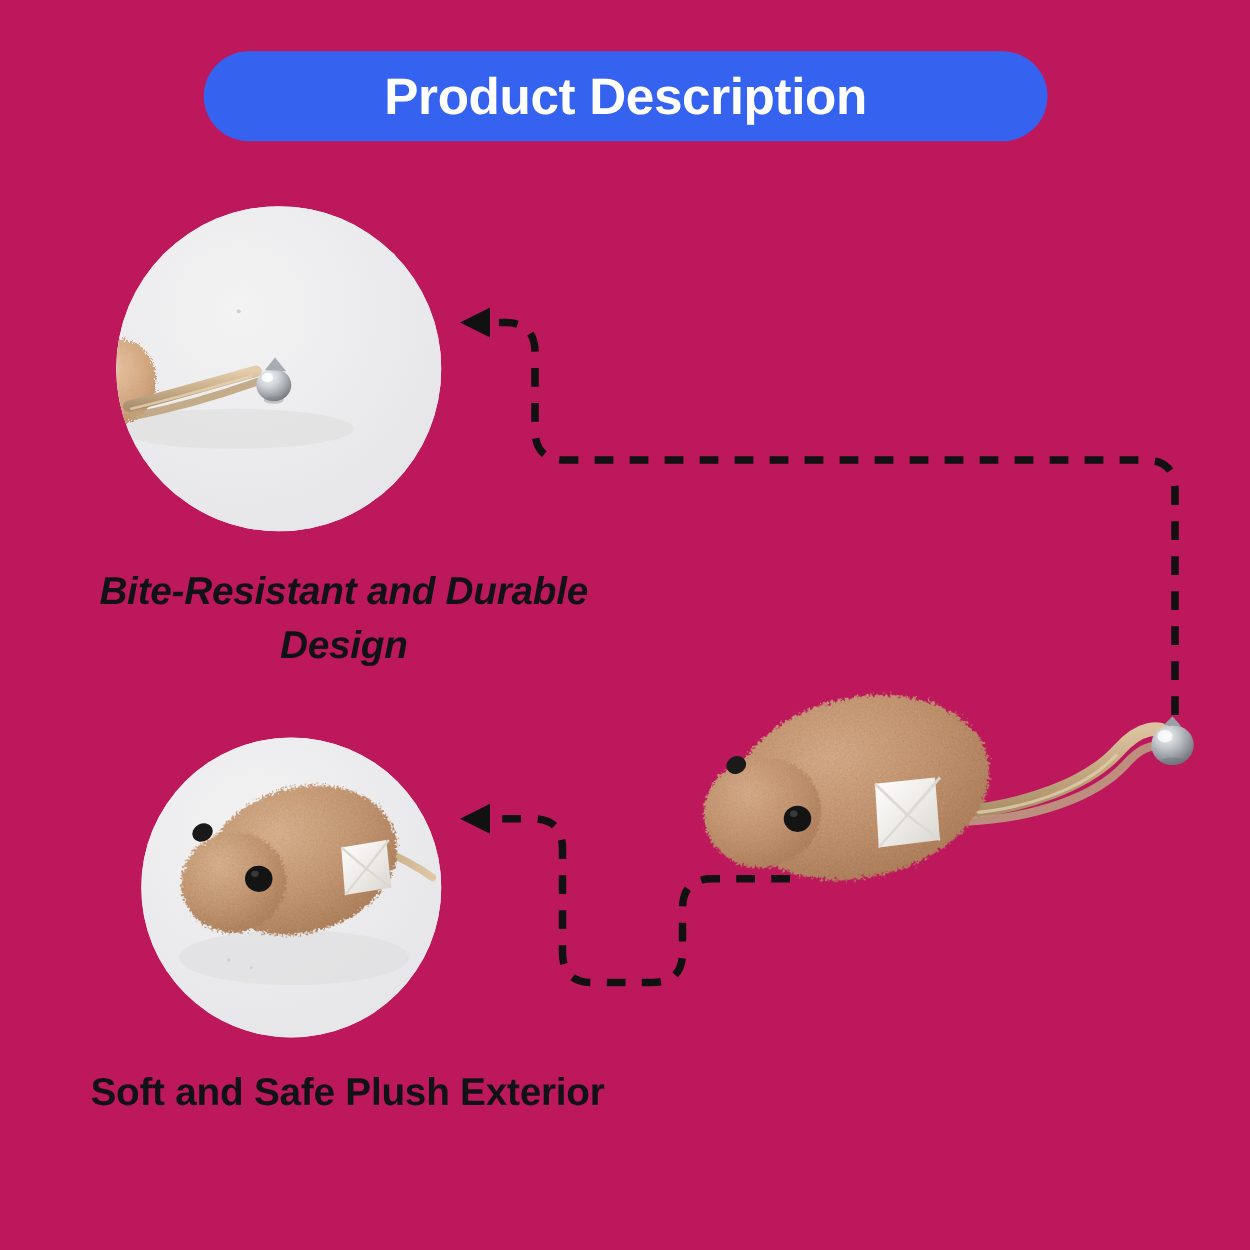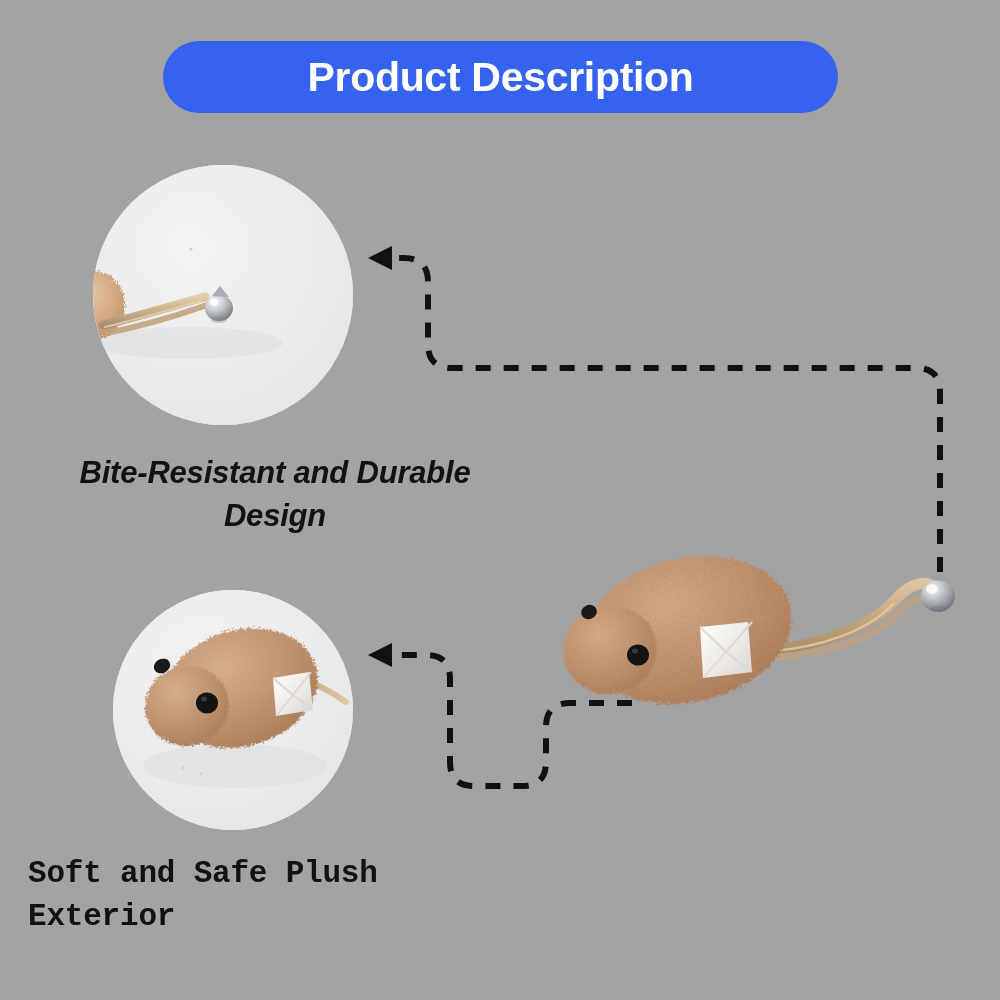--- a/index.html
+++ b/index.html
@@ -7,21 +7,21 @@
     padding: 0;
     background: #ffffff;
   }
   body {
     font-family: "Liberation Sans", sans-serif;
   }
   #page {
     position: relative;
     width: 1000px;
     height: 1000px;
-    background: #a3a3a3;
+    background: #be185d;
     overflow: hidden;
   }
 
   
   .header-pill {
     position: absolute;
     left: 163px;
     top: 41px;
     width: 675px;
     height: 72px;
@@ -78,22 +78,21 @@
     left: 35px;
     top: 452px;
     width: 480px;
     text-align: center;
     font-style: italic;
   }
   #caption-2 {
     left: 28px;
     top: 853px;
     width: 500px;
-    text-align: left;
-    font-family: Liberation Mono, monospace;
+    text-align: center;
   }
 
   
   #connectors {
     position: absolute;
     left: 0;
     top: 0;
     width: 1000px;
     height: 1000px;
     pointer-events: none;

